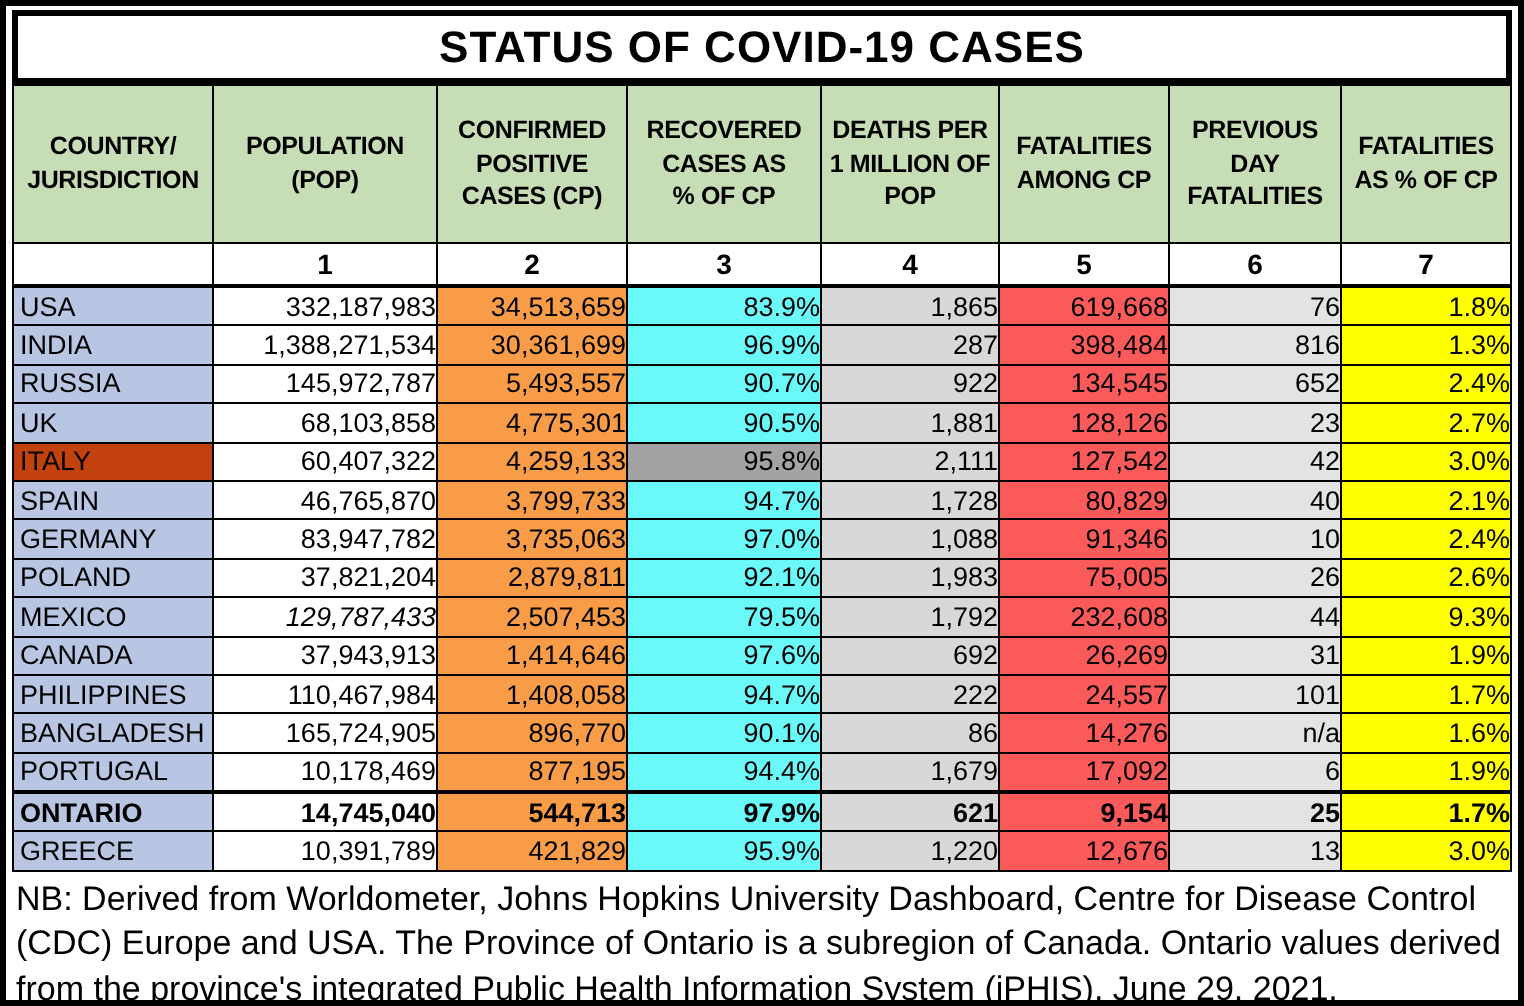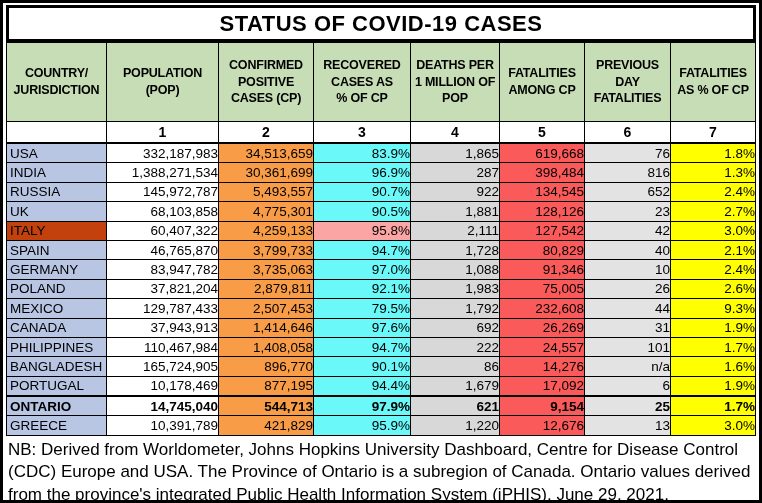--- a/index.html
+++ b/index.html
@@ -171,21 +171,21 @@
           <td class="c-recovered" style="background: rgb(107, 248, 248);">90.5%</td>
           <td class="c-deaths_per_million" style="background: rgb(216, 216, 216);">1,881</td>
           <td class="c-fatalities" style="background: rgb(251, 90, 90);">128,126</td>
           <td class="c-prev_day" style="background: rgb(227, 227, 227);">23</td>
           <td class="c-fatal_pct" style="background: rgb(255, 255, 0);">2.7%</td>
         </tr>
         <tr>
           <td class="c-country" style="background: #c2410c;">ITALY</td>
           <td class="c-population" style="background: rgb(255, 255, 255);">60,407,322</td>
           <td class="c-confirmed" style="background: rgb(248, 156, 71);">4,259,133</td>
-          <td class="c-recovered" style="background: #fca5a5; text-align: right;">95.8%</td>
+          <td class="c-recovered" style="background: #a3a3a3; text-align: right;">95.8%</td>
           <td class="c-deaths_per_million" style="background: rgb(216, 216, 216);">2,111</td>
           <td class="c-fatalities" style="background: rgb(251, 90, 90);">127,542</td>
           <td class="c-prev_day" style="background: rgb(227, 227, 227);">42</td>
           <td class="c-fatal_pct" style="background: rgb(255, 255, 0);">3.0%</td>
         </tr>
         <tr>
           <td class="c-country" style="background: rgb(184, 198, 228);">SPAIN</td>
           <td class="c-population" style="background: rgb(255, 255, 255);">46,765,870</td>
           <td class="c-confirmed" style="background: rgb(248, 156, 71);">3,799,733</td>
           <td class="c-recovered" style="background: rgb(107, 248, 248);">94.7%</td>
@@ -209,21 +209,21 @@
           <td class="c-population" style="background: rgb(255, 255, 255);">37,821,204</td>
           <td class="c-confirmed" style="background: rgb(248, 156, 71);">2,879,811</td>
           <td class="c-recovered" style="background: rgb(107, 248, 248);">92.1%</td>
           <td class="c-deaths_per_million" style="background: rgb(216, 216, 216);">1,983</td>
           <td class="c-fatalities" style="background: rgb(251, 90, 90);">75,005</td>
           <td class="c-prev_day" style="background: rgb(227, 227, 227);">26</td>
           <td class="c-fatal_pct" style="background: rgb(255, 255, 0);">2.6%</td>
         </tr>
         <tr>
           <td class="c-country" style="background: rgb(184, 198, 228);">MEXICO</td>
-          <td class="c-population" style="background: rgb(255, 255, 255);">129,787,433</td>
+          <td class="c-population" style="background: rgb(255, 255, 255); font-style: italic;">129,787,433</td>
           <td class="c-confirmed" style="background: rgb(248, 156, 71);">2,507,453</td>
           <td class="c-recovered" style="background: rgb(107, 248, 248);">79.5%</td>
           <td class="c-deaths_per_million" style="background: rgb(216, 216, 216);">1,792</td>
           <td class="c-fatalities" style="background: rgb(251, 90, 90);">232,608</td>
           <td class="c-prev_day" style="background: rgb(227, 227, 227);">44</td>
           <td class="c-fatal_pct" style="background: rgb(255, 255, 0);">9.3%</td>
         </tr>
         <tr>
           <td class="c-country" style="background: rgb(184, 198, 228);">CANADA</td>
           <td class="c-population" style="background: rgb(255, 255, 255);">37,943,913</td>

